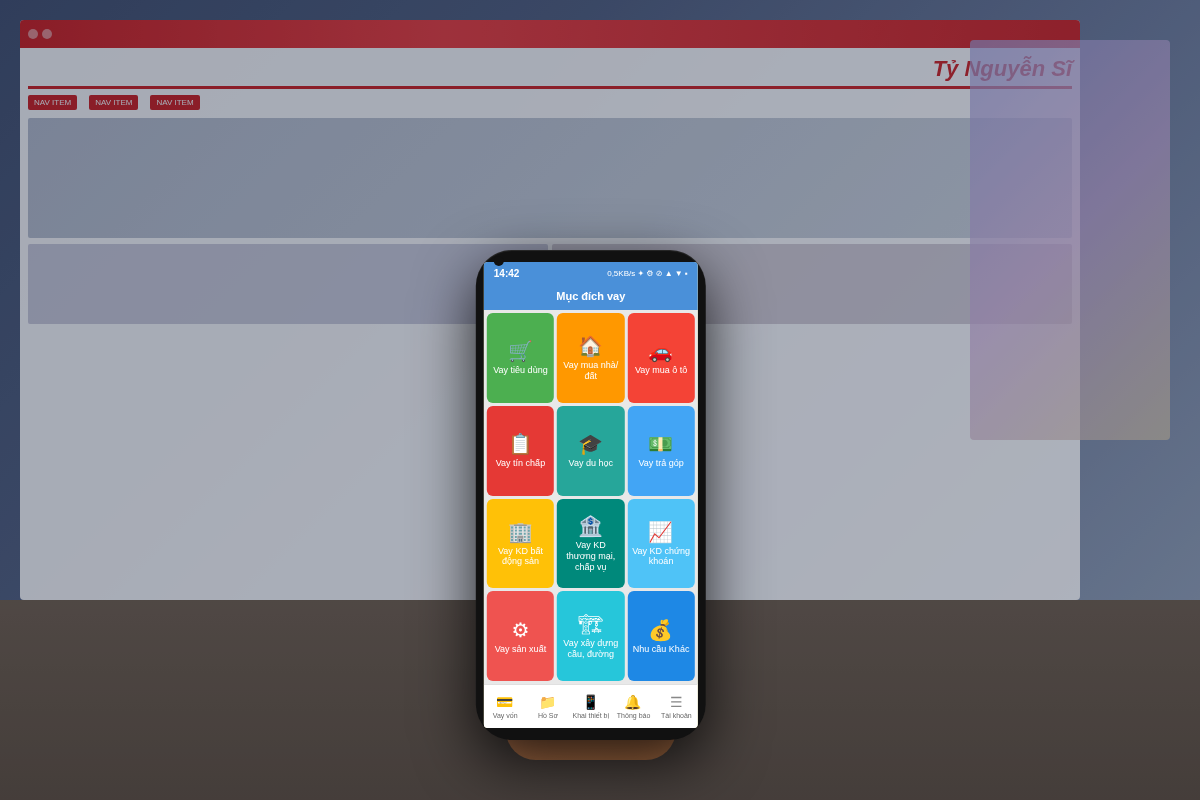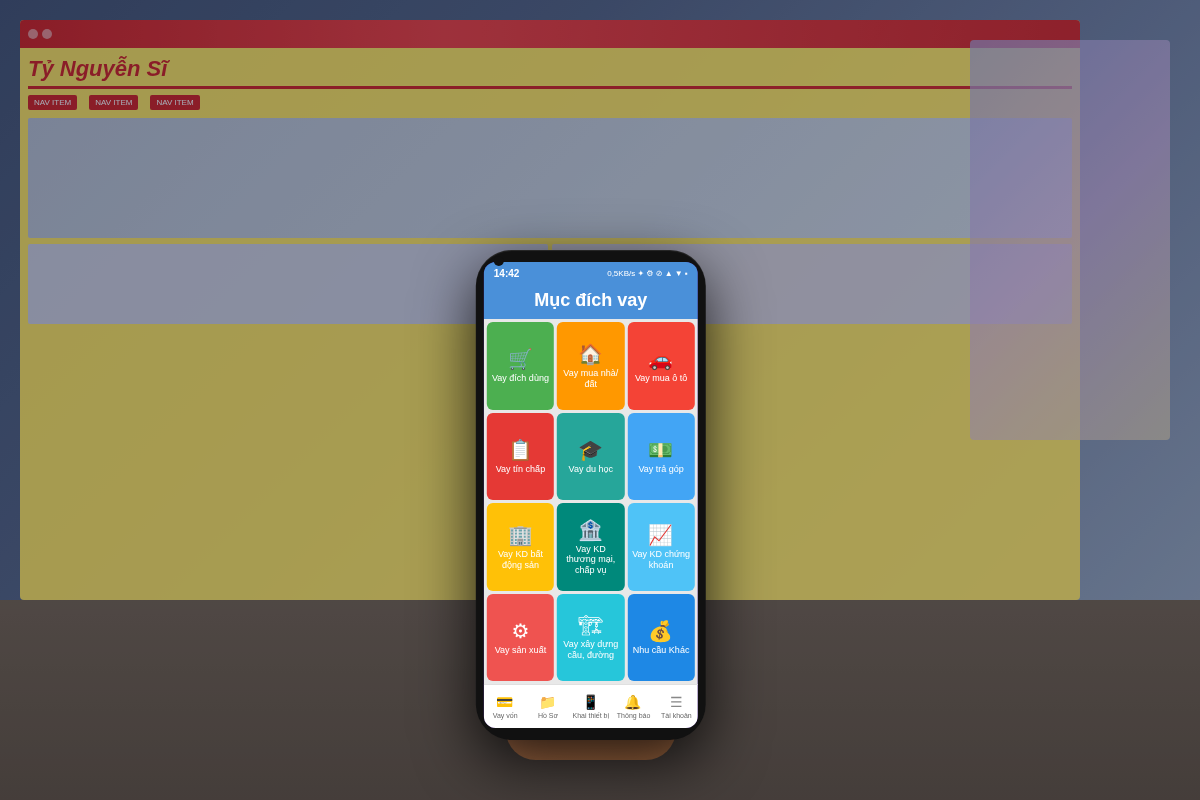--- a/index.html
+++ b/index.html
@@ -38,21 +38,22 @@
       height: 580px;
       background: #e8e8e8;
       border-radius: 4px;
       overflow: hidden;
       opacity: 0.85;
     }
 
     .bg-monitor-inner {
       width: 100%;
       height: 100%;
-      background: #fde047;
+      background: #ffffff;
+      text-align: right;
     }
 
     .bg-monitor-topbar {
       height: 28px;
       background: linear-gradient(90deg, #cc0000 0%, #ee2222 40%, #cc0000 100%);
       display: flex;
       align-items: center;
       padding: 0 8px;
       gap: 4px;
     }
@@ -142,22 +143,22 @@
       border-radius: 36px;
       padding: 12px 8px;
       position: relative;
       box-shadow: 0 20px 60px rgba(0,0,0,0.8), inset 0 1px 1px rgba(255,255,255,0.1);
       z-index: 10;
     }
 
     .phone-screen {
       width: 100%;
       height: 100%;
-      background: #4c1d95;
-      border-radius: 12px;
+      background: #fef9c3;
+      border-radius: 4px;
       overflow: hidden;
       position: relative;
     }
 
     
     .status-bar {
       height: 22px;
       background: #4a90d9;
       display: flex;
       align-items: center;
@@ -192,21 +193,21 @@
       border-radius: 50%;
       z-index: 5;
     }
 
     
     .app-header {
       background: #4a90d9;
       padding: 6px 0 8px;
       text-align: center;
       color: white;
-      font-size: 18px;
+      font-size: 11px;
       font-weight: bold;
     }
 
     
     .loan-grid {
       display: grid;
       grid-template-columns: repeat(3, 1fr);
       gap: 3px;
       padding: 3px;
       background: #e8e8e8;
@@ -353,21 +354,21 @@
           <span class="status-bar-right">0,5KB/s ✦ ⚙ ⊘ ▲ ▼ ▪</span>
         </div>
 
         <div class="app-header">
           <span>Mục đích vay</span>
         </div>
 
         <div class="loan-grid" id="loan-grid-container">
         <div class="loan-item tile-green">
     <div class="loan-item-icon">🛒</div>
-    <div class="loan-item-label">Vay đích dùng</div>
+    <div class="loan-item-label">Vay tiêu dùng</div>
   </div>
             <div class="loan-item tile-orange">
     <div class="loan-item-icon">🏠</div>
     <div class="loan-item-label">Vay mua nhà/ đất</div>
   </div>
             <div class="loan-item tile-red">
     <div class="loan-item-icon">🚗</div>
     <div class="loan-item-label">Vay mua ô tô</div>
   </div>
             <div class="loan-item tile-red2">

